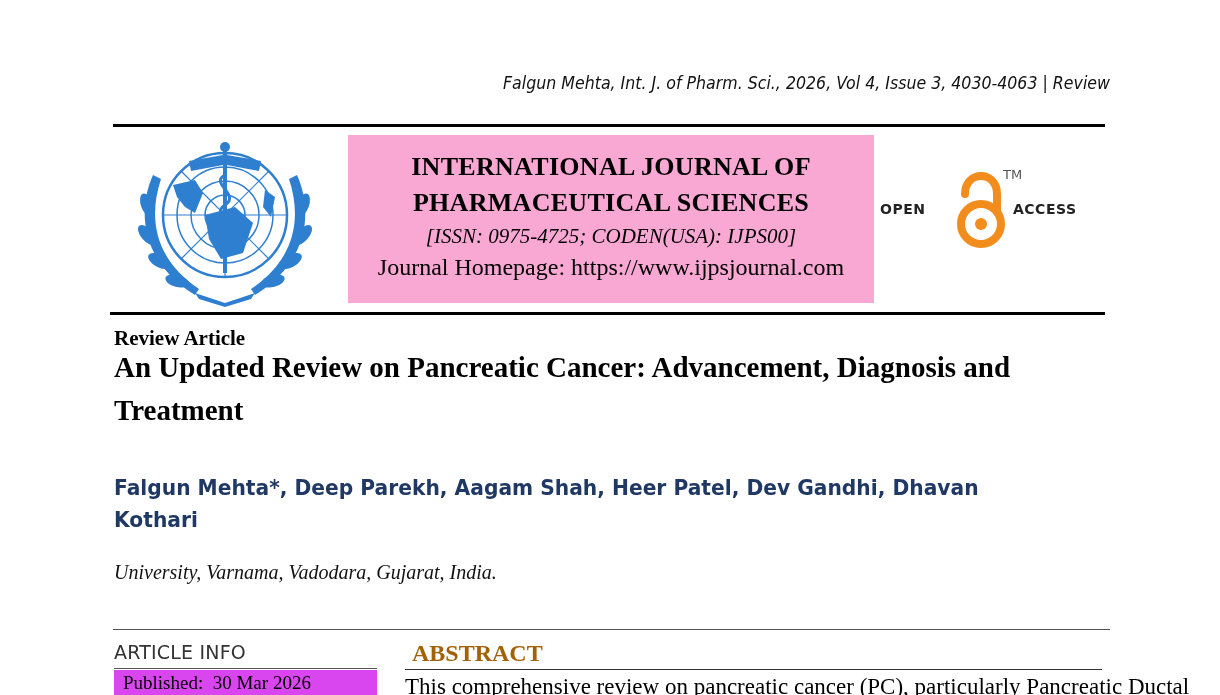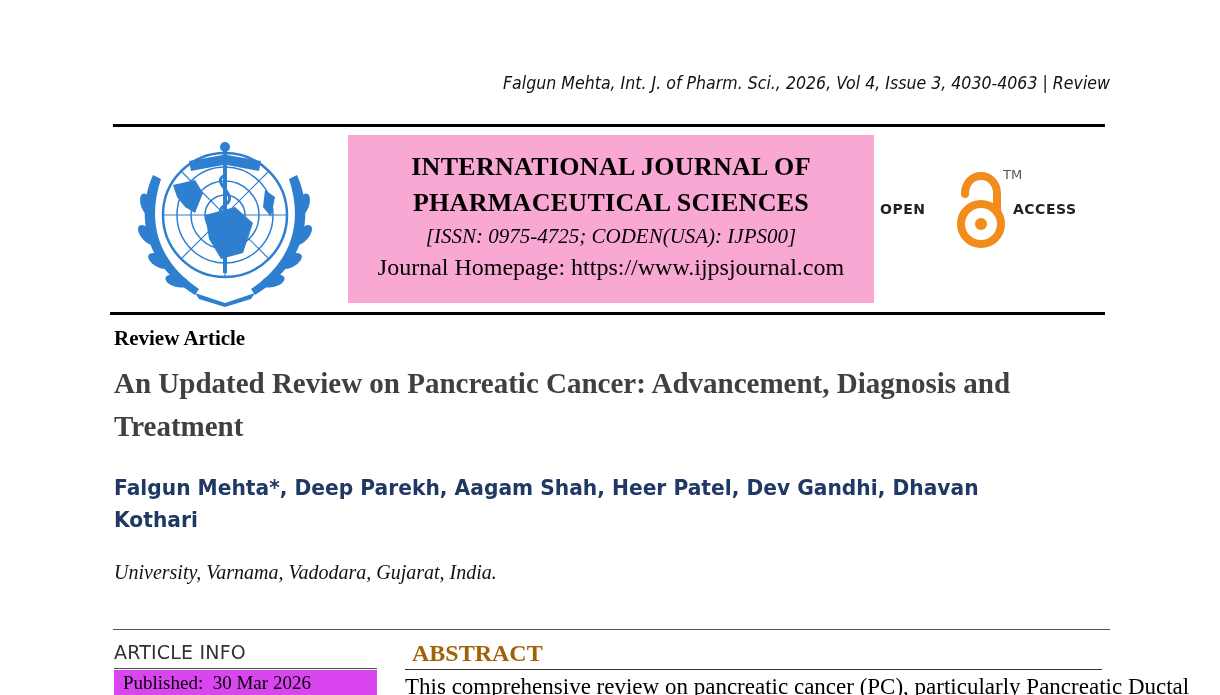--- a/index.html
+++ b/index.html
@@ -19,21 +19,21 @@
     .journal-home { font-size: 24px; line-height: 32px; }
 
     .oa-logo { left: 880px; top: 160px; width: 230px; height: 95px; }
     .oa-open, .oa-access { position: absolute; top: 41px; font-family: "DejaVu Sans", sans-serif; font-weight: bold; font-size: 14px; color: #222; letter-spacing: 0.5px; }
     .oa-open { left: 0; }
     .oa-access { left: 133px; }
     .oa-tm { position: absolute; left: 123px; top: 7px; font-family: "DejaVu Sans", sans-serif; font-size: 13px; color: #555; text-align: right; }
     .oa-icon { position: absolute; left: 75px; top: 4px; width: 52px; height: 86px; }
 
     .article-type { left: 114px; top: 326px; font-family: "Liberation Serif", serif; font-weight: bold; font-size: 21px; }
-    .article-title { left: 114px; top: 362px; width: 1000px; font-family: "Liberation Serif", serif; font-weight: bold; font-size: 29px; line-height: 43px; color: #404040; }
+    .article-title { left: 114px; top: 346px; width: 1000px; font-family: "Liberation Serif", serif; font-weight: bold; font-size: 29px; line-height: 43px; color: #000000; }
 
     .authors { left: 114px; top: 472px; width: 1000px; font-family: "DejaVu Sans", sans-serif; font-weight: bold; font-size: 22px; line-height: 32px; color: #1f3864; transform: scaleX(0.92); transform-origin: left center; }
     .affiliation { left: 114px; top: 557px; width: 1000px; font-family: "Liberation Serif", serif; font-style: italic; font-size: 20px; line-height: 30px; color: #111; }
 
     .rule-info { left: 113px; top: 629px; width: 997px; height: 1px; background: #555; }
 
     .info-heading { left: 114px; top: 641px; font-family: "DejaVu Sans", sans-serif; font-size: 19px; font-weight: normal; color: #333; letter-spacing: 0.2px; }
     .info-rule { left: 114px; top: 668px; width: 263px; height: 1px; background: #555; }
     .info-box { left: 114px; top: 670px; width: 263px; height: 31px; background: #d946ef; }
     .published { position: absolute; left: 9px; top: 2px; font-family: "Liberation Serif", serif; font-size: 19px; white-space: pre; }

